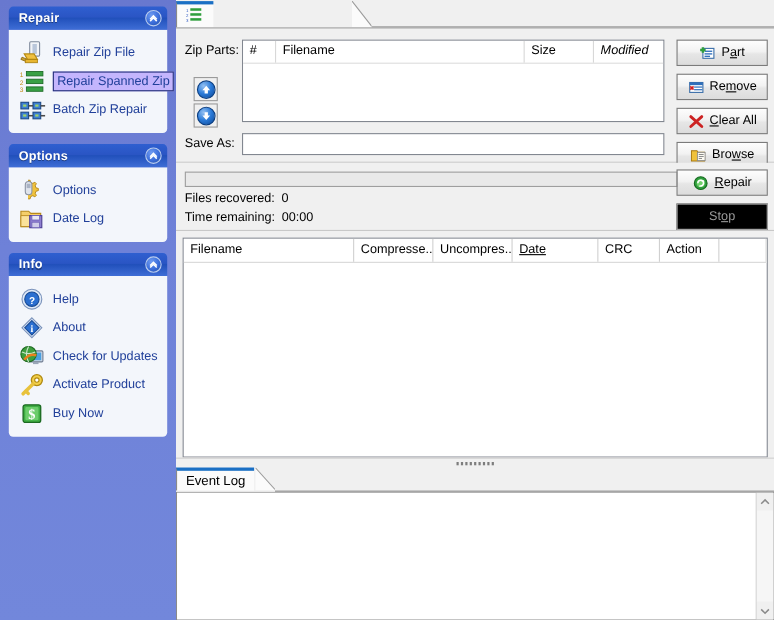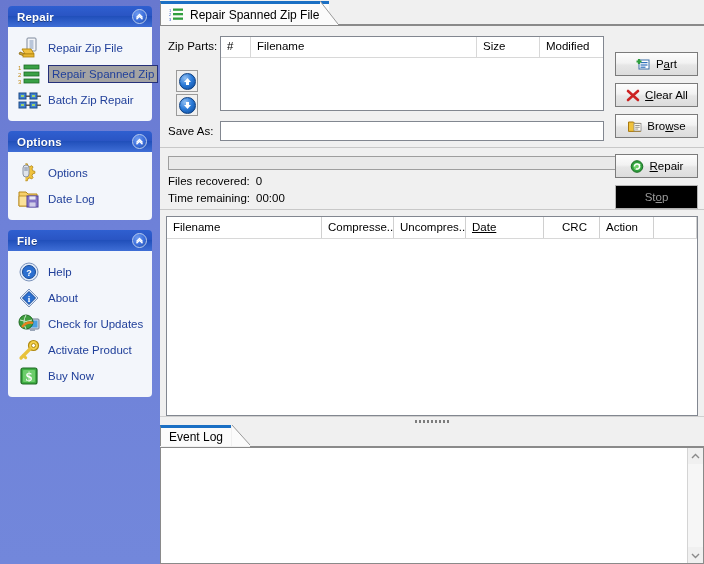--- a/index.html
+++ b/index.html
@@ -74,21 +74,21 @@
     flex: 0 0 24px;
     margin-right: 6px;
     position: relative;
   }
   .side-item .lbl {
     color: #21409a;
     font-size: 11.5px;
     line-height: 14px;
   }
   .side-item.selected .lbl {
-    background: #a3a3a3;
+    background: #c4b5fd;
     border: 1px solid #24307a;
     padding: 1px 3px;
     margin: -1px 0;
   }
 
   
   #main {
     flex: 1;
     height: 564px;
     position: relative;
@@ -205,21 +205,21 @@
     flex: 1;
     font-family: "Liberation Sans", sans-serif;
     font-size: 11.5px;
     padding: 0 3px;
     outline: none;
   }
 
   
   .btncol {
     position: absolute;
-    right: 6px; top: 26px;
+    right: 6px; top: 10px;
     width: 83px;
   }
   .wbtn {
     width: 83px;
     height: 24px;
     margin-bottom: 7px;
     border: 1px solid #7b7b7b;
     background: linear-gradient(180deg,#fdfdfd 0%, #f2f2f2 45%, #e6e6e6 55%, #dcdcdc 100%);
     display: flex;
     align-items: center;
@@ -453,21 +453,21 @@
           </span>
           <span class="lbl">Date Log</span>
         </div>
 
 
       </div>
     </div>
 
     <div class="panel">
       <div class="panel-header">
-        <span class="ptitle">File</span>
+        <span class="ptitle">Info</span>
         <span class="collapse-btn">
           <svg width="11" height="11" viewBox="0 0 11 11">
               <path d="M2.5 6.5 L5.5 3.5 L8.5 6.5" fill="none" stroke="#ffffff" stroke-width="1.4"></path>
               <path d="M2.5 8.2 L5.5 5.2 L8.5 8.2" fill="none" stroke="#ffffff" stroke-width="1.4"></path>
             </svg>
         </span>
       </div>
       <div class="panel-body">
 
         <div class="side-item">
@@ -542,42 +542,41 @@
         <span>
           <svg width="15" height="14" viewBox="0 0 15 14">
             <text x="0" y="4.6" font-size="4" fill="#2a56c0" font-family="Liberation Sans, sans-serif">1</text>
             <text x="0" y="9.2" font-size="4" fill="#2a56c0" font-family="Liberation Sans, sans-serif">2</text>
             <text x="0" y="13.6" font-size="4" fill="#2a56c0" font-family="Liberation Sans, sans-serif">3</text>
             <rect x="4" y="1.5" width="10" height="2.3" fill="#2f9e3d"></rect>
             <rect x="4" y="6" width="10" height="2.3" fill="#2f9e3d"></rect>
             <rect x="4" y="10.5" width="10" height="2.3" fill="#2f9e3d"></rect>
           </svg>
         </span>
-        <span class="tlbl">Repair Spanned Zip File</span>
       </div>
       <div class="tab-slant" style="left:160px;">
         <svg width="18" height="24" viewBox="0 0 18 24">
             <path d="M0 0 L18 23 L18 24 L0 24 Z" fill="#fbfbfb" stroke="none"></path>
             <path d="M0 0 L18 23" stroke="#9a9a9a" stroke-width="1" fill="none"></path>
           </svg>
       </div>
       <div class="tab-underline" style="left:178px;right:0;"></div>
     </div>
 
     <div class="tabpage">
 
       <div class="topform">
         <div class="row" style="padding-right:92px;">
           <span class="flabel">Zip Parts:</span>
           <div class="listbox">
             <div class="lv-head">
               <div class="col" style="width:30px;">#</div>
               <div class="col" style="width:226px;">Filename</div>
               <div class="col" style="width:63px;">Size</div>
-              <div class="col" style="flex:1;">Modified</div>
+              <div class="col" style="flex:1;font-style:italic;">Modified</div>
             </div>
             <div class="lv-body"></div>
           </div>
         </div>
 
         <div class="arrow-stack">
           <div class="rndbtn">
             <span class="circ">
               <svg width="11" height="11" viewBox="0 0 11 11">
                   <path d="M5.5 2 L9 6 L7 6 L7 9 L4 9 L4 6 L2 6 Z" fill="#ffffff"></path>
@@ -605,20 +604,32 @@
                 <rect x="3" y="2" width="10" height="9" fill="#ffffff" stroke="#3a6ea8" stroke-width="1"></rect>
                 <rect x="4.5" y="4" width="7" height="1.2" fill="#2f6fbb"></rect>
                 <rect x="4.5" y="6.4" width="7" height="1.2" fill="#2f6fbb"></rect>
                 <rect x="4.5" y="8.6" width="5" height="1.2" fill="#2f6fbb"></rect>
                 <path d="M2 1 v5 M-0.5 3.5 h5" stroke="#2f9e3d" stroke-width="2.2" transform="translate(1,0)"></path>
               </svg>
             </span>
             <span><span>P</span><span class="acc">a</span><span>rt</span></span>
           </div>
 
+          <div class="wbtn">
+            <span class="bi">
+              <svg width="14" height="13" viewBox="0 0 14 13">
+                <rect x="1" y="2" width="12" height="9" fill="#ffffff" stroke="#3a6ea8" stroke-width="1"></rect>
+                <rect x="1" y="2" width="12" height="2.4" fill="#2f6fbb"></rect>
+                <rect x="5" y="5.6" width="7.5" height="1.1" fill="#2f6fbb"></rect>
+                <rect x="5" y="8" width="7.5" height="1.1" fill="#2f6fbb"></rect>
+                <path d="M1.5 5.5 l3 3 M4.5 5.5 l-3 3" stroke="#d02020" stroke-width="1.4"></path>
+              </svg>
+            </span>
+            <span><span>Re</span><span class="acc">m</span><span>ove</span></span>
+          </div>
 
           <div class="wbtn">
             <span class="bi">
               <svg width="14" height="13" viewBox="0 0 14 13">
                   <path d="M2 2 L12 11 M12 2 L2 11" stroke="#cc2222" stroke-width="2.6" stroke-linecap="round"></path>
                 </svg>
             </span>
             <span><span></span><span class="acc">C</span><span>lear All</span></span>
           </div>
 
@@ -663,21 +674,21 @@
           </div>
         </div>
       </div>
 
       <div class="results">
         <div class="res-head">
           <div class="col" style="width:155px;">Filename</div>
           <div class="col" style="width:72px;">Compresse...</div>
           <div class="col" style="width:72px;">Uncompres...</div>
           <div class="col" style="width:78px;text-decoration:underline;">Date</div>
-          <div class="col" style="width:56px;text-align:center;">CRC</div>
+          <div class="col" style="width:56px;">CRC</div>
           <div class="col" style="width:54px;">Action</div>
           <div class="col" style="flex:1;"></div>
         </div>
         <div></div>
       </div>
 
       <div class="splitter">
         <span class="grip">
           <i></i>
             <i></i>

